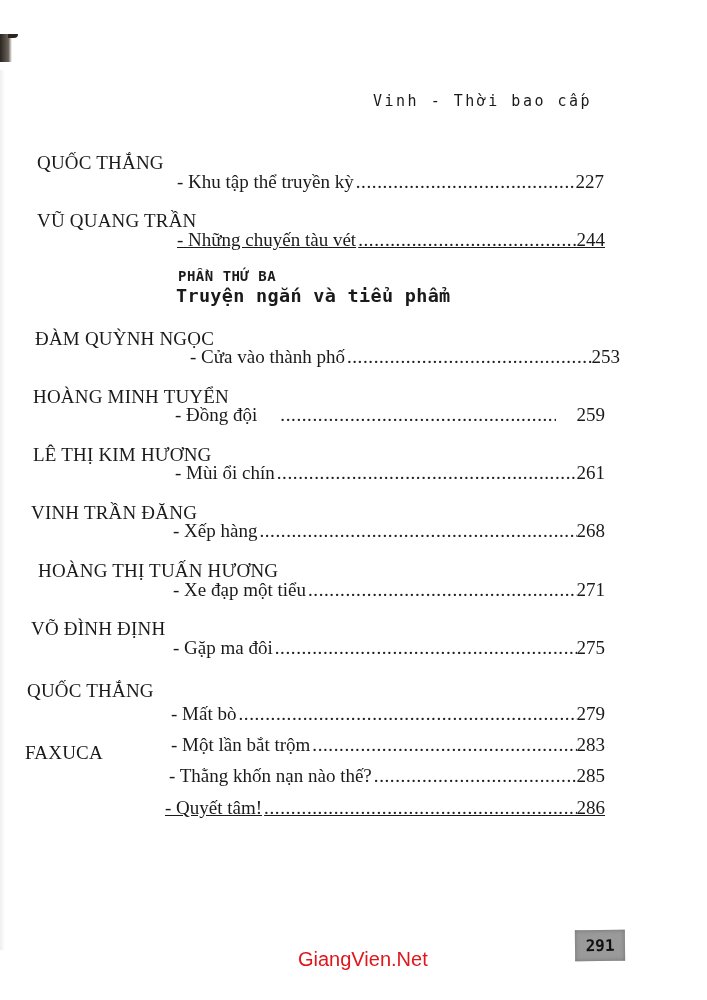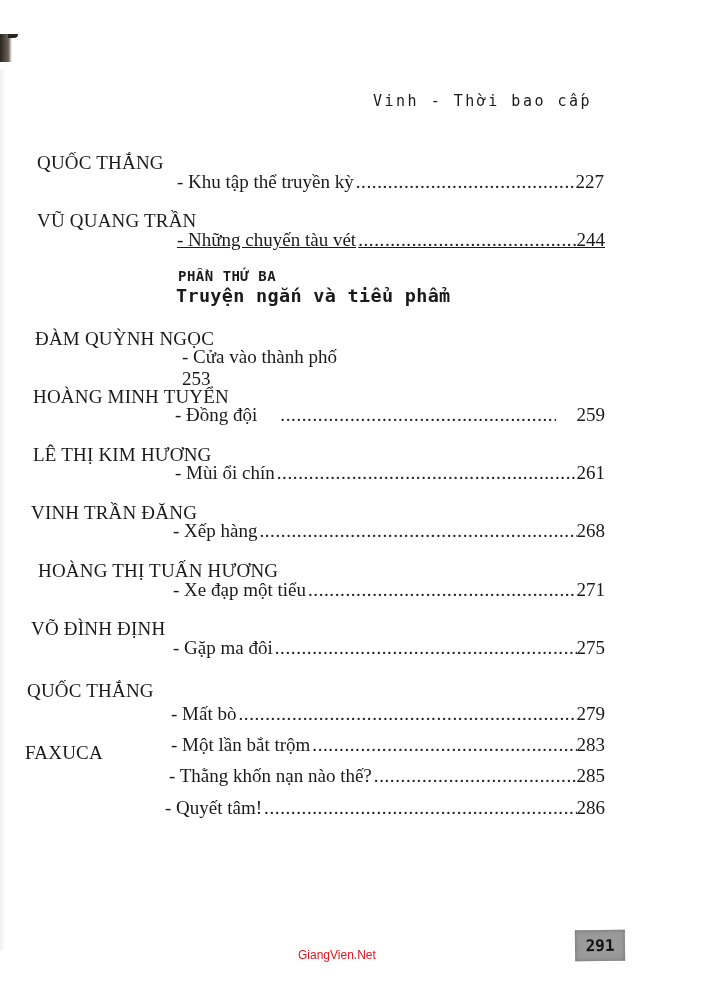--- a/index.html
+++ b/index.html
@@ -42,21 +42,21 @@
     font-weight:bold; font-size:14px; letter-spacing:0.5px;
   }
   .part-title {
     position:absolute; left:176px; top:285px;
     font-family:"DejaVu Sans Mono","Liberation Mono",monospace;
     font-weight:bold; font-size:18.5px; letter-spacing:0.3px;
   }
   .watermark {
     position:absolute; left:298px; top:948px;
     font-family:"Liberation Sans","DejaVu Sans",sans-serif;
-    font-size:12px; color:#e0161b;
+    font-size:20px; color:#e0161b;
   }
   .page-badge {
     position:absolute; left:575px; top:930px; width:50px; height:31px;
     background:#9a9a9a; box-shadow:inset 0 0 4px #6d6d6d;
     transform:rotate(-1deg);
     display:flex; align-items:center; justify-content:center;
     font-family:"DejaVu Sans Mono","Liberation Mono",monospace;
     font-weight:bold; font-size:16px; color:#111;
   }
   .left-edge {
@@ -89,21 +89,21 @@
 <div class="entry" style="top:171px; left:177px; width:427px;">
   <span class="title">- Khu tập thể truyền kỳ</span>
   <span class="leader"></span>
   <span class="page">227</span>
 </div>
 <div class="entry" style="top:229px; left:177px; width:428px;text-decoration:underline;">
   <span class="title">- Những chuyến tàu vét</span>
   <span class="leader"></span>
   <span class="page">244</span>
 </div>
-<div class="entry" style="top:346px; left:182px; width:430px;flex-direction:column;">
+<div class="entry" style="top:346px; left:190px; width:430px;">
   <span class="title">- Cửa vào thành phố</span>
   <span class="leader"></span>
   <span class="page">253</span>
 </div>
 <div class="entry" style="top:404px; left:175px; width:430px;gap:21px;">
   <span class="title">- Đồng đội </span>
   <span class="leader"></span>
   <span class="page">259</span>
 </div>
 <div class="entry" style="top:462px; left:175px; width:430px;">
@@ -134,20 +134,20 @@
 <div class="entry" style="top:734px; left:171px; width:434px;">
   <span class="title">- Một lần bắt trộm </span>
   <span class="leader"></span>
   <span class="page">283</span>
 </div>
 <div class="entry" style="top:765px; left:169px; width:436px;">
   <span class="title">- Thằng khốn nạn nào thế? </span>
   <span class="leader"></span>
   <span class="page">285</span>
 </div>
-<div class="entry" style="top:797px; left:165px; width:440px;">
+<div class="entry" style="top:797px; left:165px; width:440px;text-decoration:underline;">
   <span class="title">- Quyết tâm!</span>
   <span class="leader"></span>
   <span class="page">286</span>
 </div>
 
 <div class="watermark">GiangVien.Net</div>
 <div class="page-badge">291</div>
 
 </body></html>

